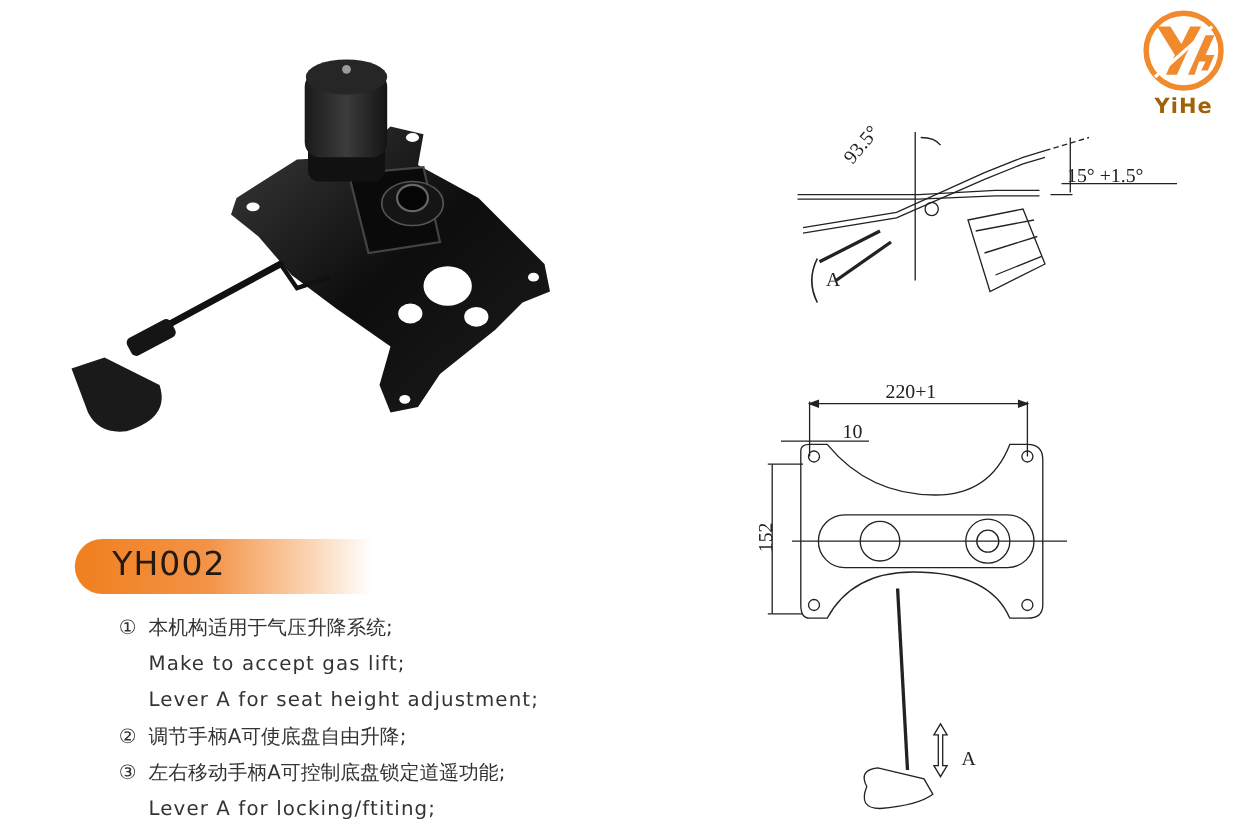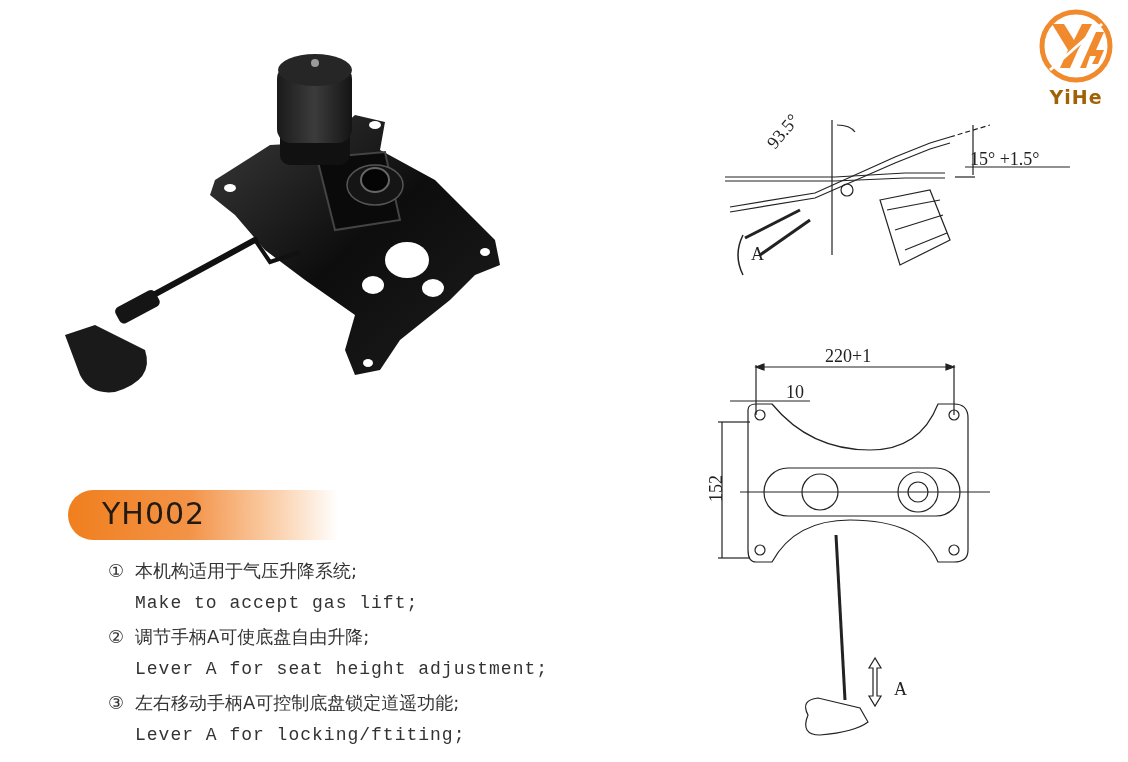--- a/index.html
+++ b/index.html
@@ -8,21 +8,21 @@
   
   #logo{left:1030px;top:6px;width:92px;height:100px;}
   #logo .brand{position:absolute;left:0;top:80px;width:92px;text-align:center;font-weight:bold;font-size:19px;letter-spacing:1px;font-family:"DejaVu Sans",sans-serif;}
   
   #pill{left:68px;top:490px;width:270px;height:50px;border-radius:25px 0 0 25px;}
   #pill .code{position:absolute;left:34px;top:6px;font-size:30px;font-weight:normal;color:#231a12;letter-spacing:1px;font-family:"DejaVu Sans",sans-serif;}
   
   #features{left:73px;top:554px;width:420px;margin-left:35px;}
   .feat{font-size:18px;line-height:33px;white-space:nowrap;font-family:"DejaVu Sans",sans-serif;color:#333;}
   .feat .num{display:inline-block;width:27px;}
-  .feat.en{padding-left:27px;letter-spacing:1px;font-family:Liberation Mono, monospace;}
+  .feat.en{padding-left:27px;letter-spacing:1px;}
   svg text{font-family:"Liberation Serif","DejaVu Serif",serif;}
 </style>
 </head>
 <body>
 
 <div id="logo" class="abs">
   <svg width="92" height="80" viewBox="0 0 92 80">
     <circle cx="46" cy="40" r="34" fill="none" stroke="#f08a2c" stroke-width="5"></circle>
     <path d="M22 18 L38 44 L30 62 L40 62 L48 44 L62 18 L52 18 L44 34 L34 18 Z" fill="#f08a2c"></path>
     <path d="M50 62 L66 26 L74 26 L66 44 L74 44 L68 58 L62 58 L66 50 L60 50 L56 62 Z" fill="#f08a2c"></path>
@@ -71,22 +71,22 @@
   </svg>
 </div>
 
 <div id="pill" class="abs" style="background:linear-gradient(90deg,#f07f1e 0%,#f39347 45%,#fbd6b6 80%,#ffffff 100%);">
   <span class="code">YH002</span>
 </div>
 
 <div id="features" class="abs">
   <div class="feat"><span class="num">①</span><span>本机构适用于气压升降系统;</span></div>
   <div class="feat en">Make to accept gas lift;</div>
+  <div class="feat en">Lever A for seat height adjustment;</div>
   <div class="feat"><span class="num">②</span><span>调节手柄A可使底盘自由升降;</span></div>
-  <div class="feat en">Lever A for seat height adjustment;</div>
   <div class="feat"><span class="num">③</span><span>左右移动手柄A可控制底盘锁定道遥功能;</span></div>
   <div class="feat en">Lever A for locking/ftiting;</div>
 </div>
 
 <div class="abs" style="left:715px;top:95px;width:380px;height:190px;">
   <svg width="380" height="190" viewBox="0 0 380 190" fill="none" stroke="#222" stroke-width="1.2">
     <line x1="117" y1="25" x2="117" y2="160"></line>
     <path d="M122 30 Q135 30 140 37"></path>
     <path d="M10 82 L120 82 L190 78 L230 78"></path>
     <path d="M10 86 L120 86 L190 83 L230 83"></path>
@@ -101,21 +101,21 @@
     <path d="M95 125 L45 160" stroke-width="3"></path>
     <path d="M165 105 L215 95 L235 145 L185 170 Z" fill="#fff"></path>
     <path d="M172 115 L225 105 M180 135 L228 120 M190 155 L232 138"></path>
     <path d="M28 140 Q18 160 28 180" stroke-width="1.5"></path>
     <text x="36" y="165" font-size="18" fill="#222" stroke="none">A</text>
     <text x="60" y="55" font-size="18" fill="#222" stroke="none" transform="rotate(-50 60 55)">93.5°</text>
     <text x="255" y="70" font-size="18" fill="#222" stroke="none">15°  +1.5°</text>
   </svg>
 </div>
 
-<div class="abs" style="left:700px;top:340px;width:290px;height:420px;">
+<div class="abs" style="left:680px;top:340px;width:290px;height:420px;">
   <svg width="290" height="420" viewBox="0 0 290 420" fill="none" stroke="#222" stroke-width="1.2">
     <line x1="56" y1="25" x2="56" y2="75"></line>
     <line x1="254" y1="25" x2="254" y2="75"></line>
     <line x1="56" y1="27" x2="254" y2="27"></line>
     <path d="M56 27 l8 -3 v6 z M254 27 l-8 -3 v6 z" fill="#222"></path>
     <text x="125" y="22" font-size="18" fill="#222" stroke="none">220+1</text>
     <line x1="30" y1="61" x2="110" y2="61"></line>
     <text x="86" y="58" font-size="18" fill="#222" stroke="none">10</text>
     <line x1="22" y1="82" x2="22" y2="218"></line>
     <line x1="18" y1="82" x2="50" y2="82"></line>

